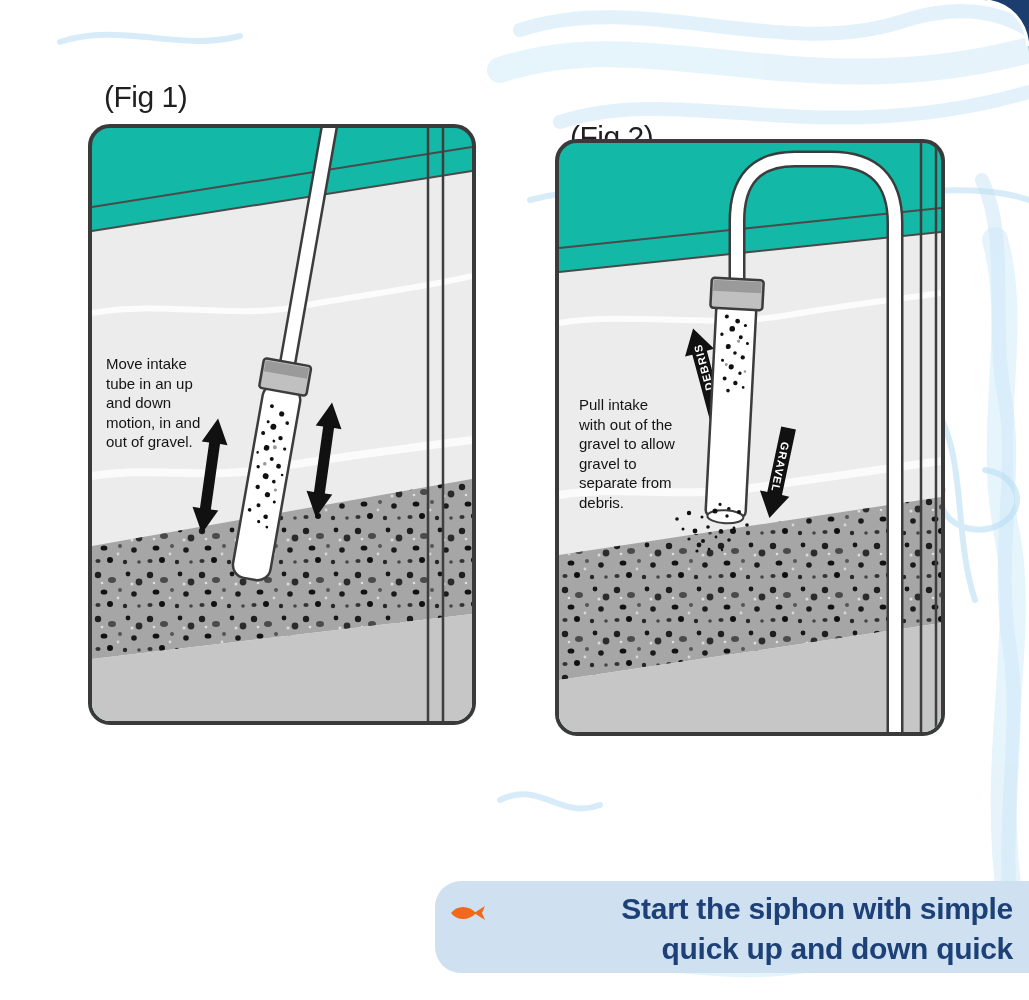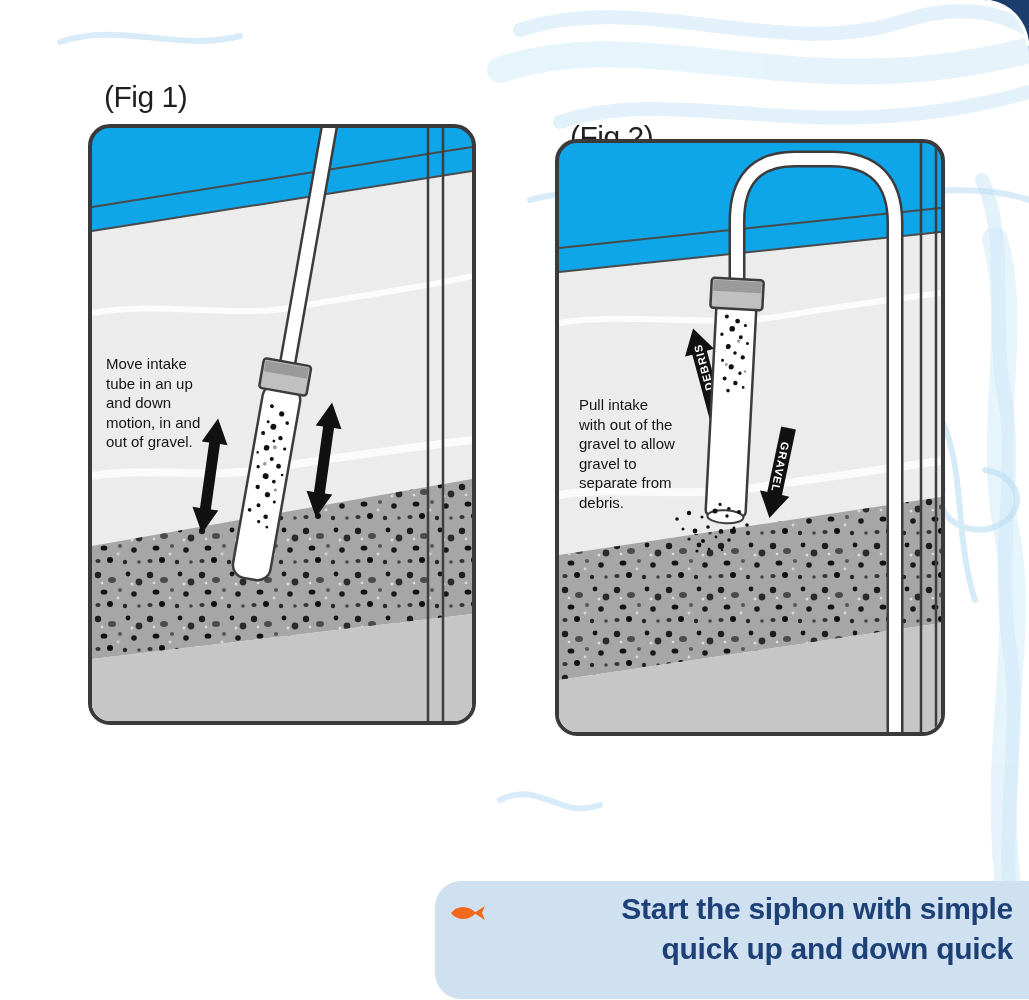--- a/index.html
+++ b/index.html
@@ -7,33 +7,33 @@
     width:1029px;height:1000px;position:relative;overflow:hidden;
     background:#ffffff;font-family:"Liberation Sans",sans-serif;
   }
   .bg-svg{position:absolute;left:0;top:0;z-index:0;}
   .corner-accent{position:absolute;top:0;right:0;z-index:3;}
   .fig-label{
     position:absolute;z-index:2;font-size:30px;font-weight:400;color:#1f1f1f;
     letter-spacing:-0.5px;
   }
   .panel{
-    position:absolute;z-index:2;background:#0ea5e9;border:4px solid #3a3a3a;
+    position:absolute;z-index:2;background:#14b8a6;border:4px solid #3a3a3a;
     border-radius:22px;overflow:hidden;box-sizing:border-box;padding-left:48px;
   }
   .panel svg{position:absolute;left:0;top:0;}
   #panel1{left:88px;top:124px;width:388px;height:601px;}
   #panel2{left:555px;top:139px;width:390px;height:597px;}
   .instruction{
     position:absolute;z-index:4;font-size:15px;line-height:1.3;color:#141414;
   }
   #instr1{left:14px;top:226px;width:104px;}
   #instr2{left:20px;top:252px;width:100px;}
   .banner{
-    position:absolute;z-index:2;left:435px;top:881px;width:594px;height:118px;
+    position:absolute;z-index:2;left:435px;top:881px;width:594px;height:92px;
     background:#cfe0f1;border-radius:26px 0 0 26px;
   }
   .banner .fish{position:absolute;left:14px;top:21px;}
   .banner-text{
     position:absolute;right:16px;top:8px;text-align:right;
     font-size:30px;font-weight:700;color:#1d4077;line-height:1.32;
     letter-spacing:-0.3px;
   }
   .arrow-label{
     font-size:11px;font-weight:700;fill:#ffffff;letter-spacing:1px;

